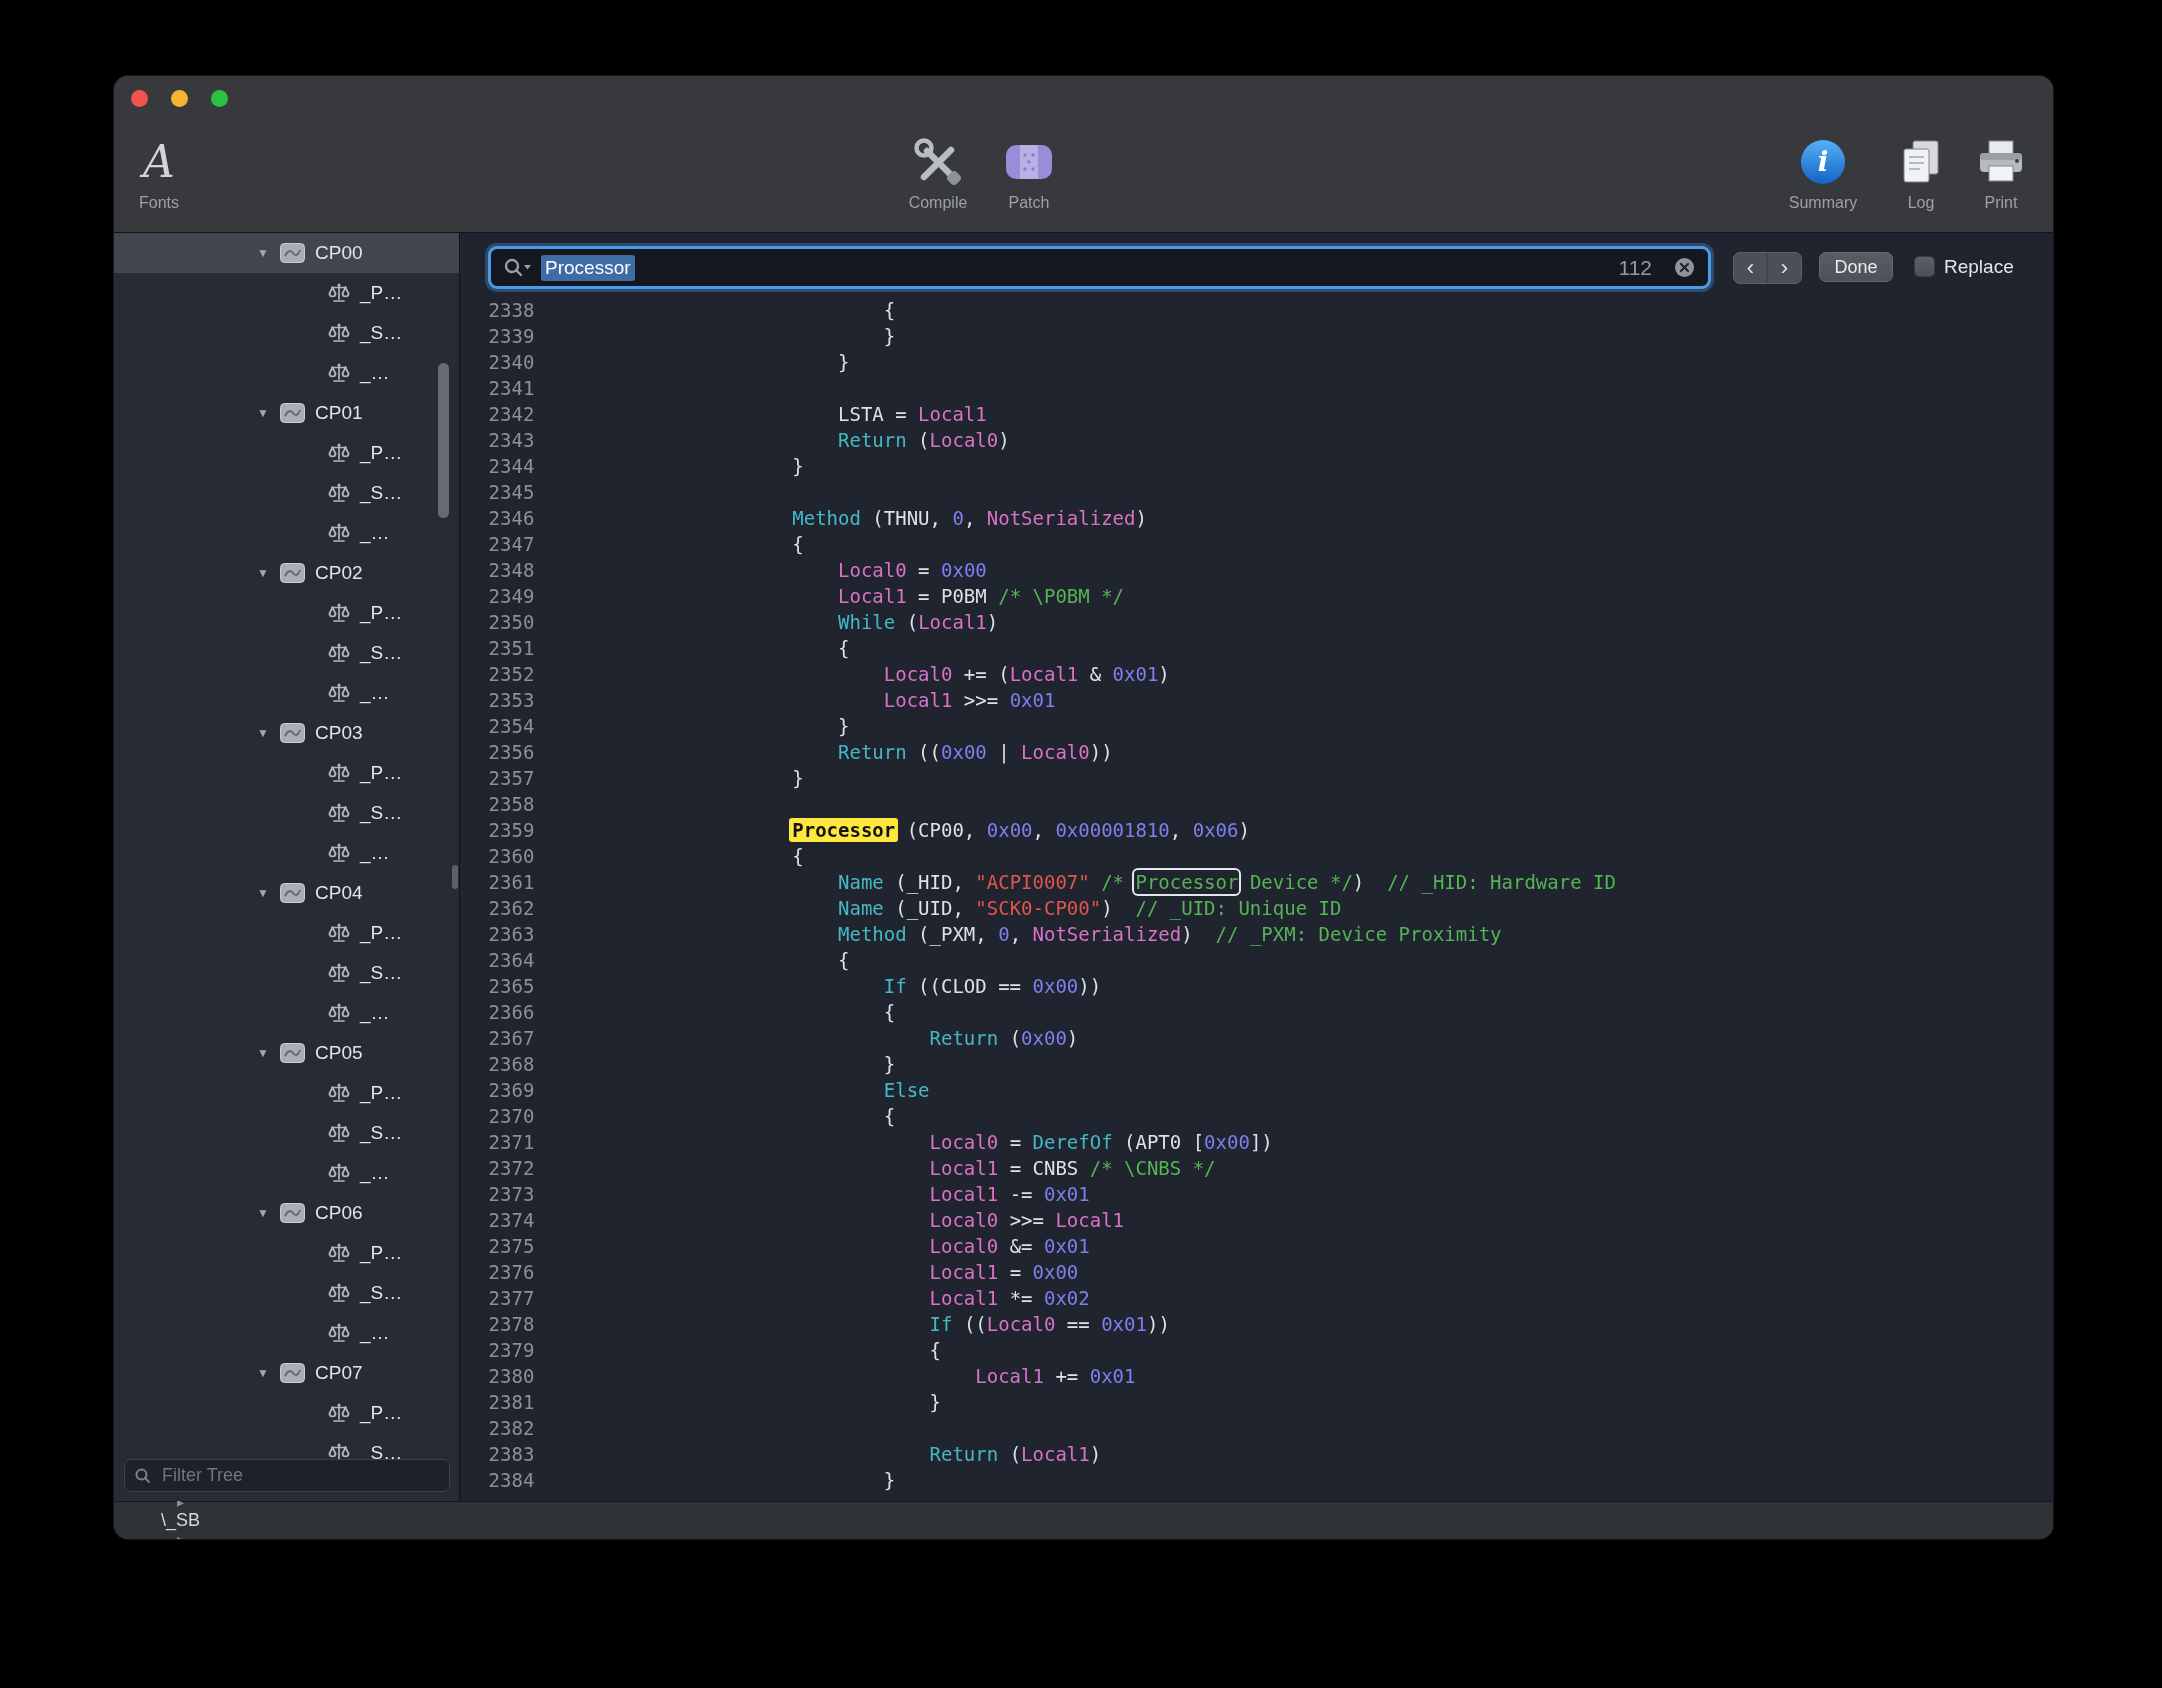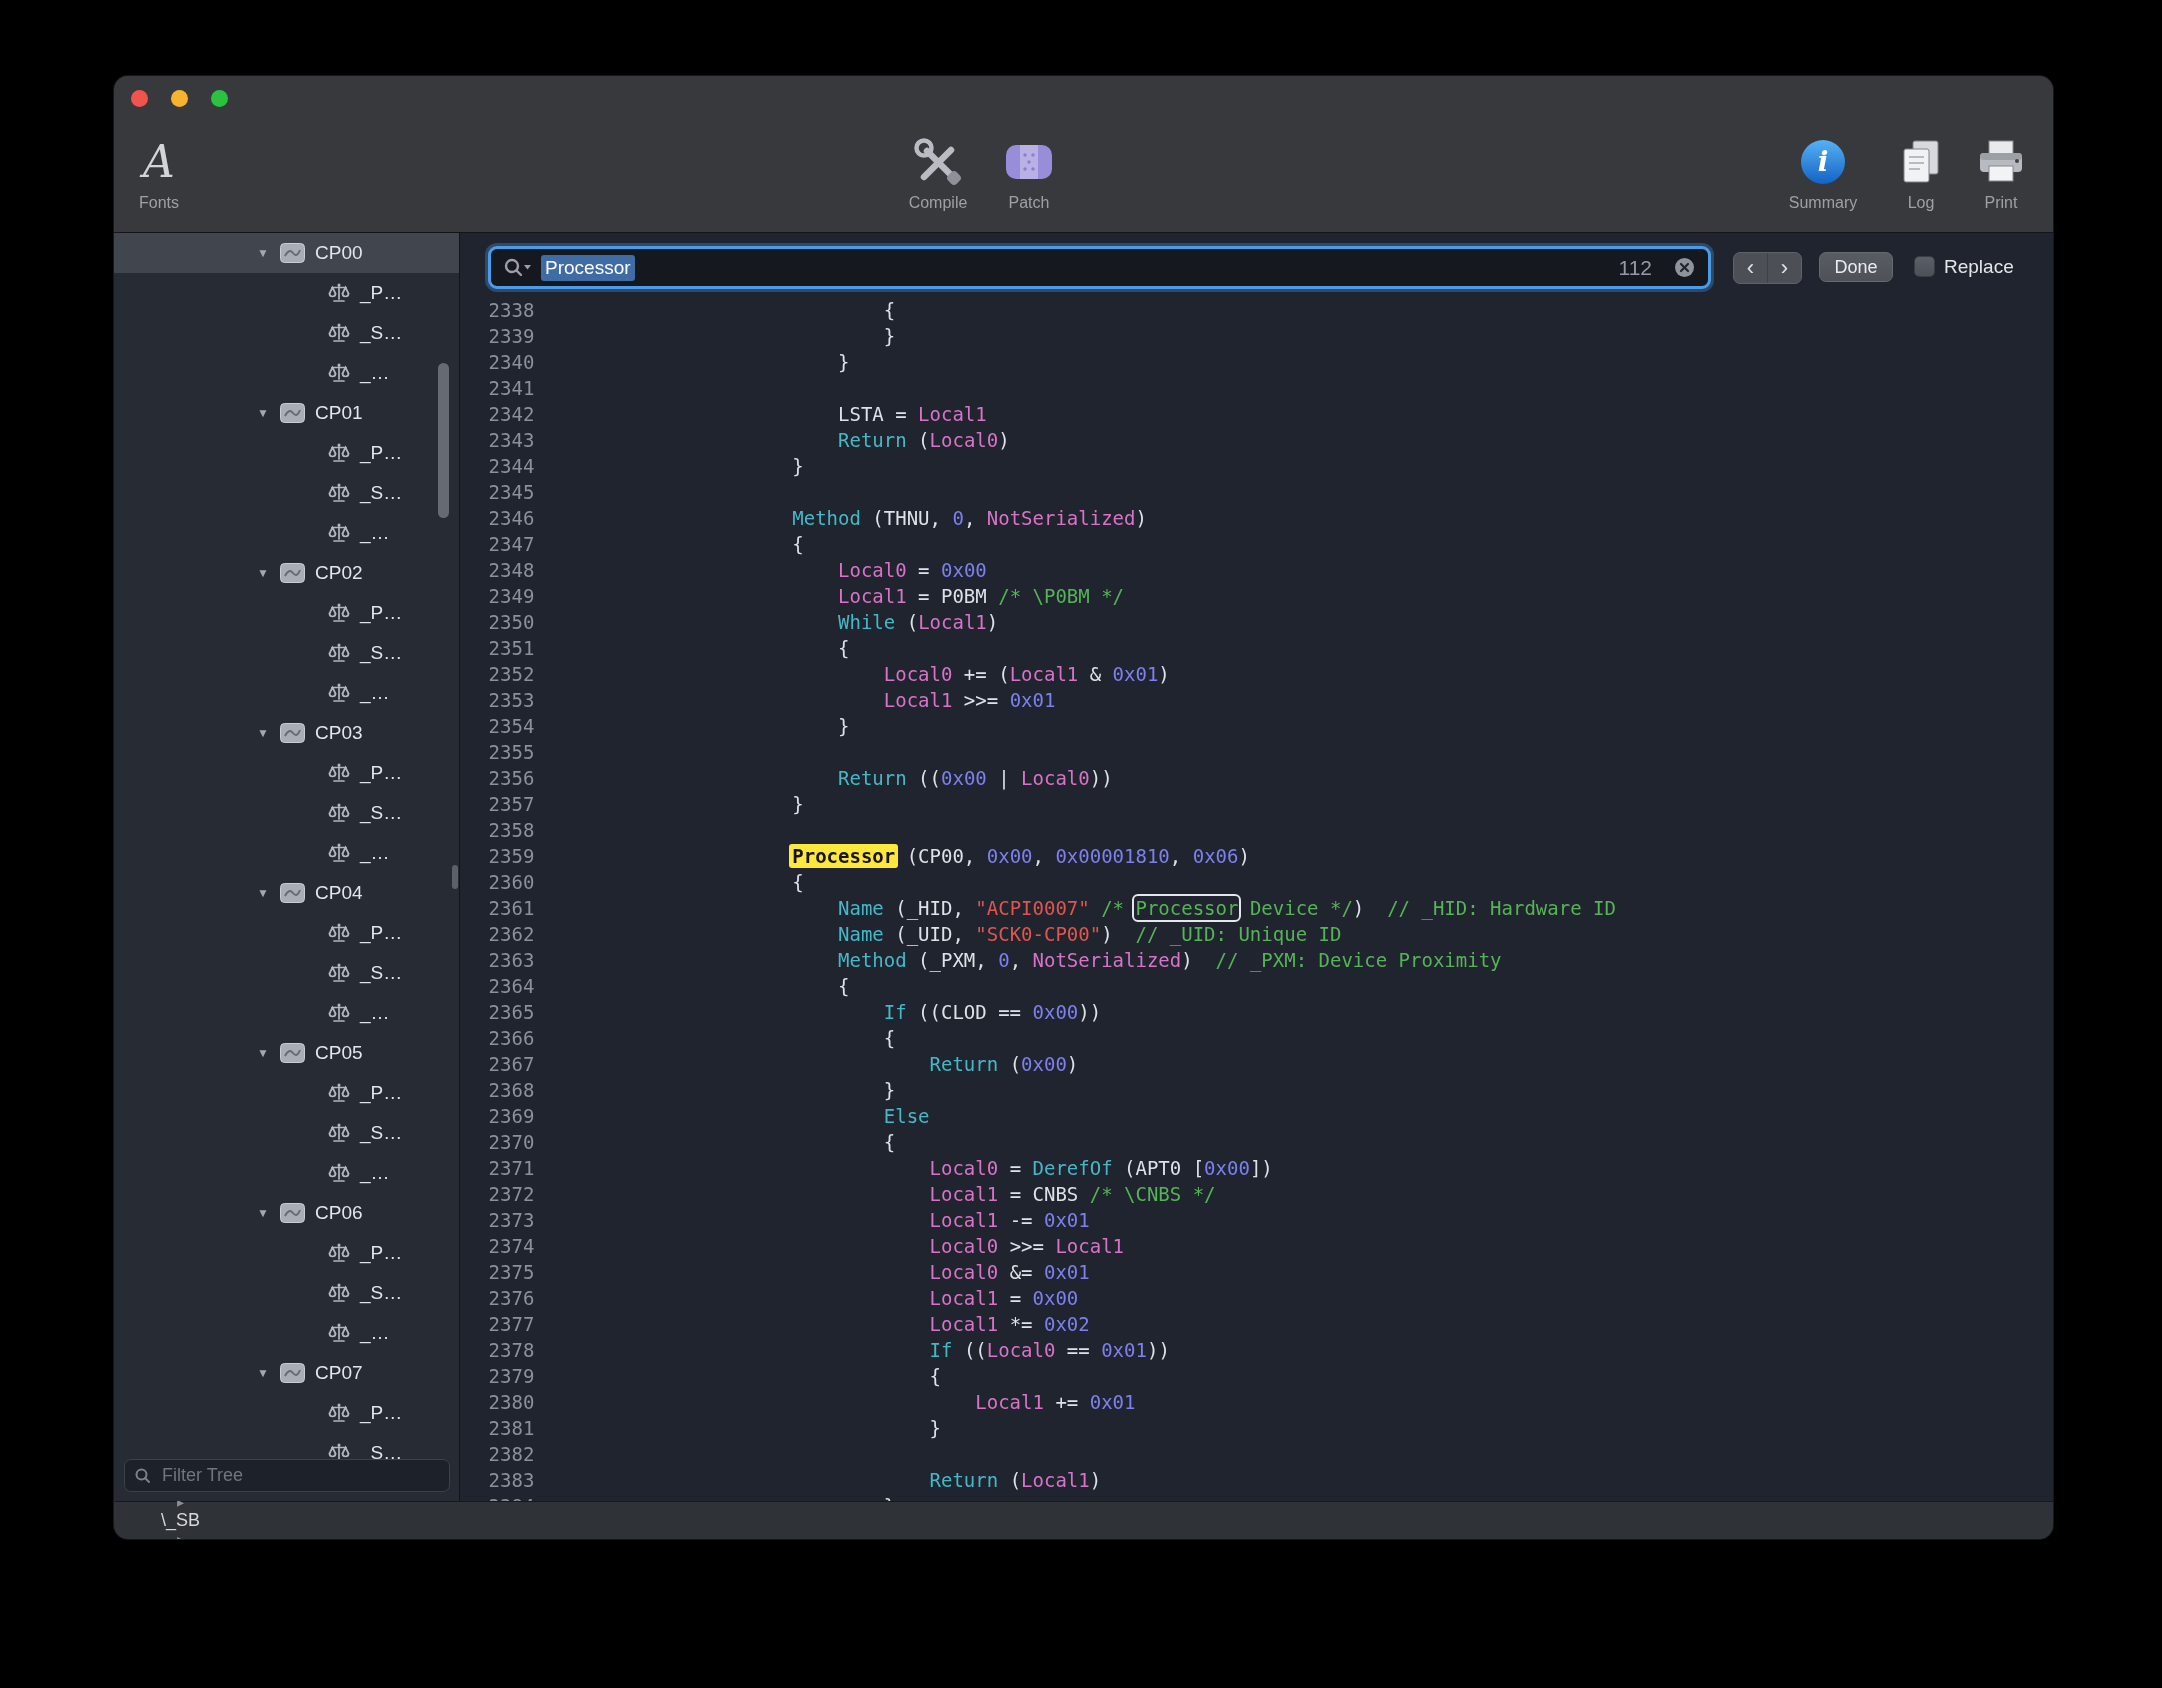--- a/index.html
+++ b/index.html
@@ -698,21 +698,20 @@
           <div class="code-line"><span class="ln">2345</span><span class="code"></span></div>
           <div class="code-line"><span class="ln">2346</span><span class="code"><span class="tp">            </span><span class="tk">Method</span><span class="tp"> (THNU, </span><span class="tn">0</span><span class="tp">, </span><span class="tl">NotSerialized</span><span class="tp">)</span></span></div>
           <div class="code-line"><span class="ln">2347</span><span class="code"><span class="tp">            {</span></span></div>
           <div class="code-line"><span class="ln">2348</span><span class="code"><span class="tp">                </span><span class="tl">Local0</span><span class="tp"> = </span><span class="tn">0x00</span></span></div>
           <div class="code-line"><span class="ln">2349</span><span class="code"><span class="tp">                </span><span class="tl">Local1</span><span class="tp"> = P0BM </span><span class="tc">/* \P0BM */</span></span></div>
           <div class="code-line"><span class="ln">2350</span><span class="code"><span class="tp">                </span><span class="tk">While</span><span class="tp"> (</span><span class="tl">Local1</span><span class="tp">)</span></span></div>
           <div class="code-line"><span class="ln">2351</span><span class="code"><span class="tp">                {</span></span></div>
           <div class="code-line"><span class="ln">2352</span><span class="code"><span class="tp">                    </span><span class="tl">Local0</span><span class="tp"> += (</span><span class="tl">Local1</span><span class="tp"> &amp; </span><span class="tn">0x01</span><span class="tp">)</span></span></div>
           <div class="code-line"><span class="ln">2353</span><span class="code"><span class="tp">                    </span><span class="tl">Local1</span><span class="tp"> &gt;&gt;= </span><span class="tn">0x01</span></span></div>
           <div class="code-line"><span class="ln">2354</span><span class="code"><span class="tp">                }</span></span></div>
-          <div class="code-line"><span class="ln">2355</span><span class="code"></span></div>
           <div class="code-line"><span class="ln">2356</span><span class="code"><span class="tp">                </span><span class="tk">Return</span><span class="tp"> ((</span><span class="tn">0x00</span><span class="tp"> | </span><span class="tl">Local0</span><span class="tp">))</span></span></div>
           <div class="code-line"><span class="ln">2357</span><span class="code"><span class="tp">            }</span></span></div>
           <div class="code-line"><span class="ln">2358</span><span class="code"></span></div>
           <div class="code-line"><span class="ln">2359</span><span class="code"><span class="tp">            </span><span class="thl">Processor</span><span class="tp"> (CP00, </span><span class="tn">0x00</span><span class="tp">, </span><span class="tn">0x00001810</span><span class="tp">, </span><span class="tn">0x06</span><span class="tp">)</span></span></div>
           <div class="code-line"><span class="ln">2360</span><span class="code"><span class="tp">            {</span></span></div>
           <div class="code-line"><span class="ln">2361</span><span class="code"><span class="tp">                </span><span class="tk">Name</span><span class="tp"> (_HID, </span><span class="ts">"ACPI0007"</span><span class="tp"> </span><span class="tc">/* </span><span class="tbox">Processor</span><span class="tc"> Device */</span><span class="tp">)  </span><span class="tc">// _HID: Hardware ID</span></span></div>
           <div class="code-line"><span class="ln">2362</span><span class="code"><span class="tp">                </span><span class="tk">Name</span><span class="tp"> (_UID, </span><span class="ts">"SCK0-CP00"</span><span class="tp">)  </span><span class="tc">// _UID: Unique ID</span></span></div>
           <div class="code-line"><span class="ln">2363</span><span class="code"><span class="tp">                </span><span class="tk">Method</span><span class="tp"> (_PXM, </span><span class="tn">0</span><span class="tp">, </span><span class="tl">NotSerialized</span><span class="tp">)  </span><span class="tc">// _PXM: Device Proximity</span></span></div>
           <div class="code-line"><span class="ln">2364</span><span class="code"><span class="tp">                {</span></span></div>
           <div class="code-line"><span class="ln">2365</span><span class="code"><span class="tp">                    </span><span class="tk">If</span><span class="tp"> ((CLOD == </span><span class="tn">0x00</span><span class="tp">))</span></span></div>

